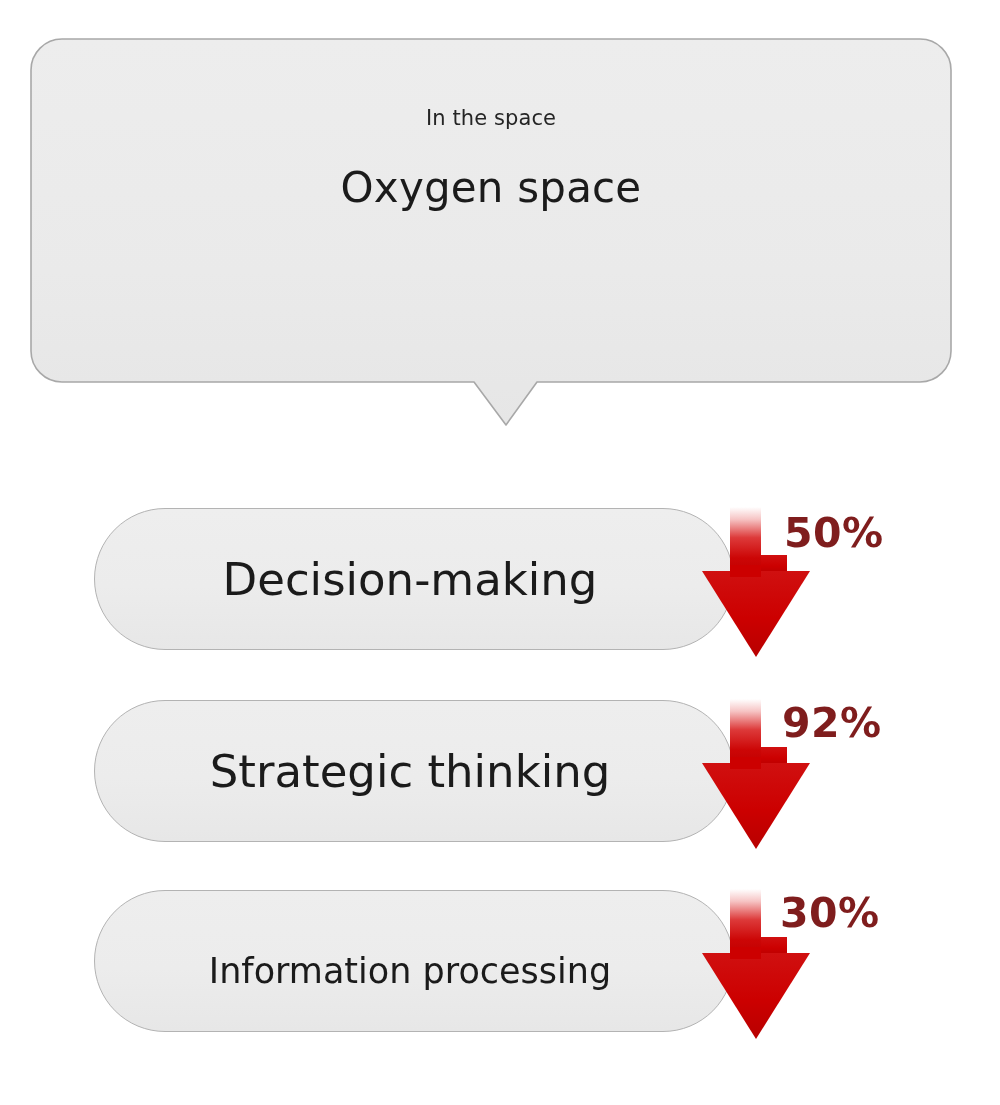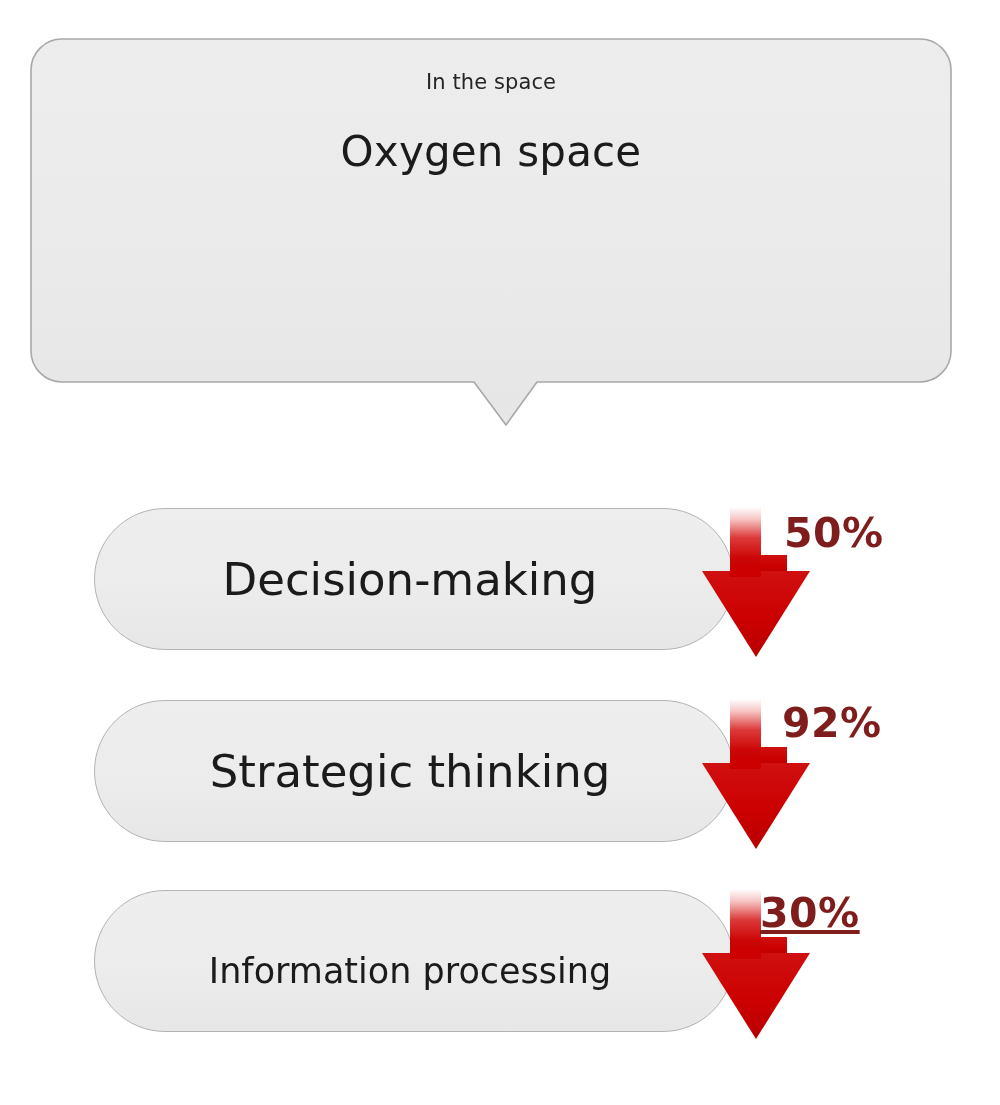--- a/index.html
+++ b/index.html
@@ -42,21 +42,21 @@
     position: absolute;
     left: 0;
     top: 0;
     width: 922px;
     height: 345px;
     display: flex;
     flex-direction: column;
     align-items: center;
     justify-content: flex-start;
     box-sizing: border-box;
-    padding-top: 34px;
+    padding-top: 70px;
   }
   .bubble-line-small {
     font-size: 21px;
     color: #252525;
     line-height: 1;
     letter-spacing: 0.1px;
   }
   .bubble-line-big {
     font-size: 42px;
     color: #1b1b1b;
@@ -116,21 +116,21 @@
   #row-1 .pill-label { font-size: 45px; }
   #row-2 .pill-label { font-size: 45px; }
   #row-3 .pill-label { font-size: 35px; margin-top: 21px; }
 
   #row-1 .arrow-svg { left: 694px; top: 0px; width: 124px; height: 155px; }
   #row-2 .arrow-svg { left: 694px; top: 0px; width: 124px; height: 155px; }
   #row-3 .arrow-svg { left: 694px; top: 0px; width: 124px; height: 155px; }
 
   #row-1 .pct { left: 784px; top: 8px; }
   #row-2 .pct { left: 782px; top: 6px; }
-  #row-3 .pct { left: 760px; top: 6px; text-decoration: underline; }
+  #row-3 .pct { left: 780px; top: 6px; }
 </style>
 </head>
 <body>
 
 <div id="canvas">
 
   <div class="bubble-wrap">
     <svg class="bubble-svg" viewBox="0 0 922 390" preserveAspectRatio="none">
       <defs>
         <linearGradient id="bubbleGrad" x1="0" y1="0" x2="0" y2="1">

